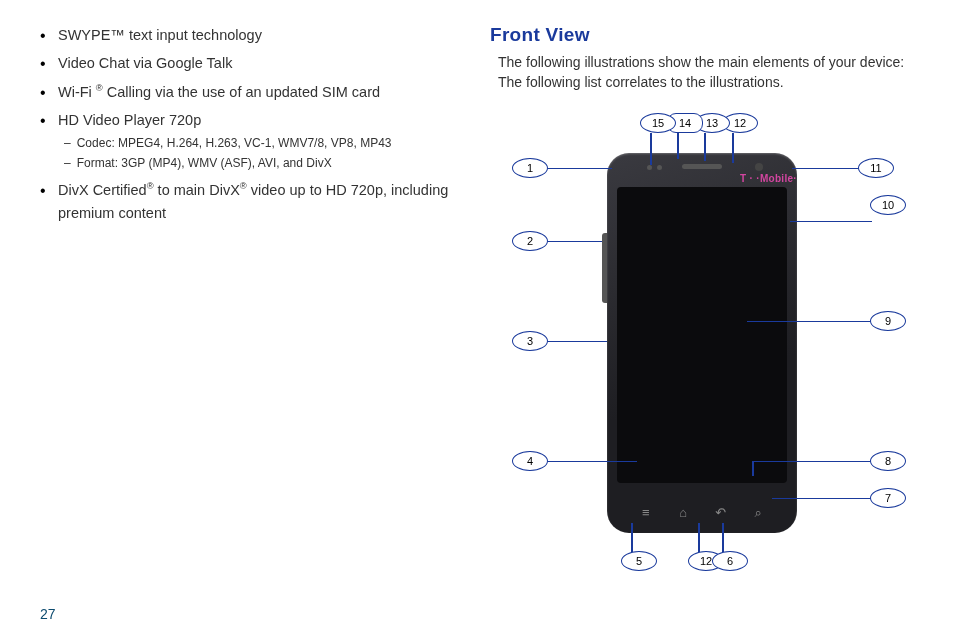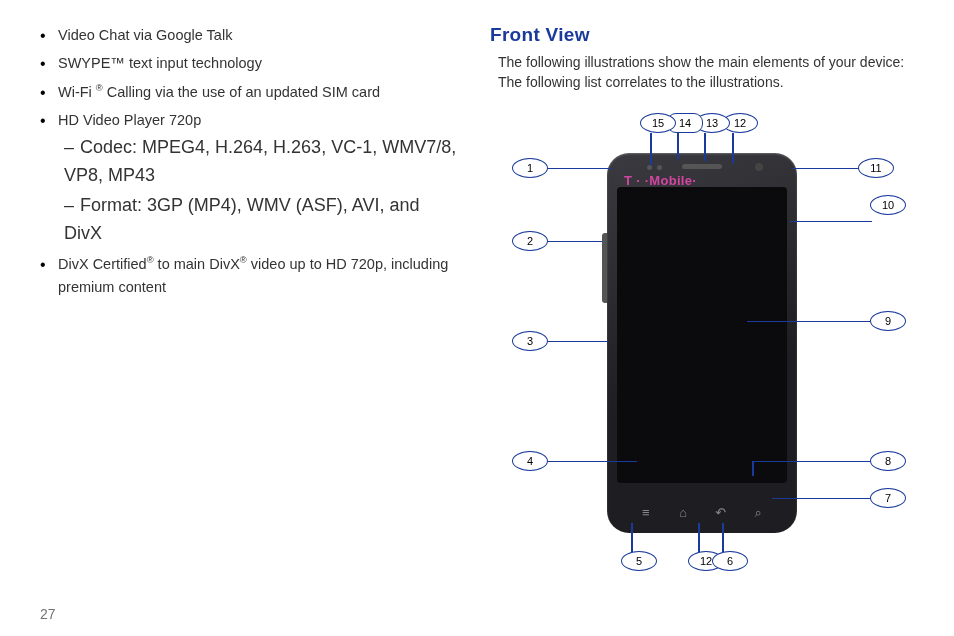--- a/index.html
+++ b/index.html
@@ -39,21 +39,21 @@
   .bullet-list > li::before {
     content: "•";
     position: absolute;
     left: 0;
     top: 0;
     font-size: 16px;
     color: #000;
   }
   .sub-list {
     list-style: none;
-    font-size: 18px;
+    font-size: 12px;
     margin-top: 2px;
   }
   .sub-list li::before {
     content: "–";
     margin-right: 6px;
   }
   .sub-list li {
     padding-left: 6px;
     margin-bottom: 2px;
   }
@@ -99,23 +99,23 @@
   .speaker {
     position: absolute;
     left: 75px; top: 11px;
     width: 40px; height: 5px;
     background: #555;
     border-radius: 3px;
   }
   .brand {
     position: absolute;
     top: 20px; left: 17px; right: 0;
-    text-align: left;
+    text-align: right;
     color: #d345a0;
-    font-size: 13px;
+    font-size: 10px;
     font-weight: bold;
     letter-spacing: 0.3px;
   }
   .sensor {
     position:absolute;
     width:5px; height:5px; border-radius:50%;
     background:#555;
   }
   .sensor.s1 { left:40px; top:12px; }
   .sensor.s2 { left:50px; top:12px; }
@@ -154,32 +154,32 @@
   }
   .lead {
     position:absolute;
     background:#1a3a9c;
   }
   .page-num {
     position:absolute;
     left:40px;
     bottom:14px;
     font-size:14px;
-    color:#737373;
+    color:#0c4a6e;
     margin-top:20px;
   }
 </style>
 </head>
 <body>
 
 <div class="page">
   <div class="col-left">
     <ul class="bullet-list">
+      <li><span>SWYPE™ text input technology</span></li>
       <li><span>Video Chat via Google Talk</span></li>
-      <li><span>SWYPE™ text input technology</span></li>
       <li>
         <span>Wi-Fi </span><sup>®</sup><span> Calling via the use of an updated SIM card</span>
       </li>
       <li>
         <span>HD Video Player 720p</span>
         <ul class="sub-list">
           <li><span>Codec: MPEG4, H.264, H.263, VC-1, WMV7/8, VP8, MP43</span></li>
           <li><span>Format: 3GP (MP4), WMV (ASF), AVI, and DivX</span></li>
         </ul>
       </li>

